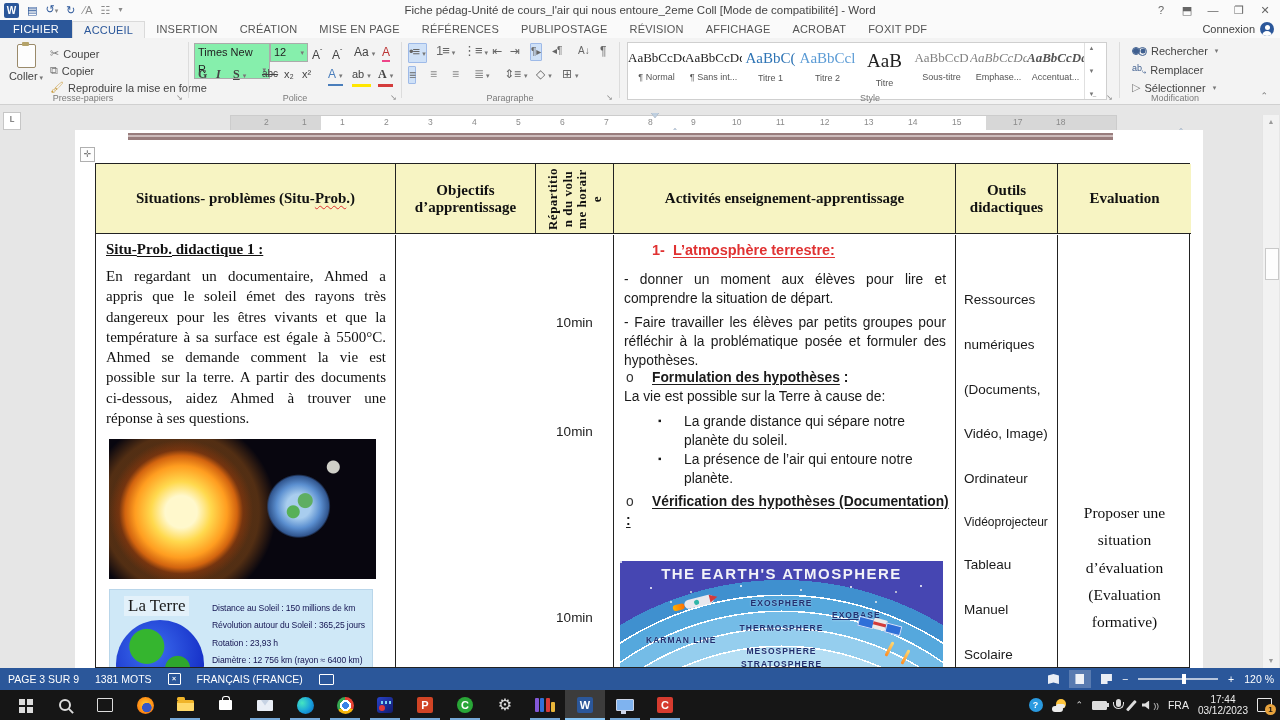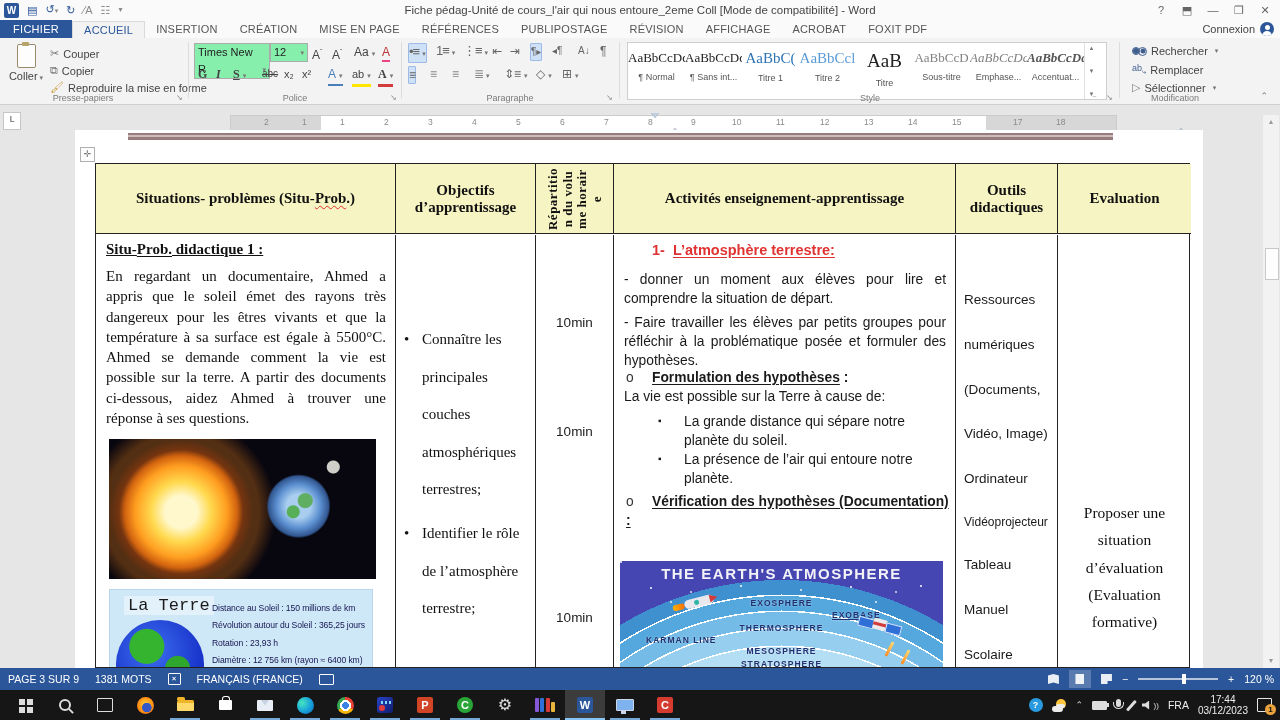--- a/index.html
+++ b/index.html
@@ -90,21 +90,21 @@
     background:
       radial-gradient(circle at 84% 20%, #cfcfc8 0 6px, rgba(0,0,0,0) 7px),
       radial-gradient(circle at 73.5% 44%, #5fae62 0 7px, rgba(0,0,0,0) 8px),
       radial-gradient(circle at 69% 52%, #57b058 0 6px, rgba(0,0,0,0) 7px),
       radial-gradient(circle at 71% 48%, #a8cdee 0 12px, #5b8fd0 22px, #31568f 30px, rgba(0,0,0,0) 32px),
       radial-gradient(circle at 27% 52%, #fff8cc 0 16px, #ffd94e 30px, #ff9d20 46px, #d2640f 56px, rgba(160,60,10,.45) 62px, rgba(0,0,0,0) 72px),
       radial-gradient(circle at 27% 52%, rgba(255,140,30,.30) 0 78px, rgba(0,0,0,0) 95px),
       #08060f}
   .terre{position:absolute;left:13px;top:354px;width:264px;height:150px;background:#cfe8f7;border:1px solid #b9d6ea;box-sizing:border-box}
   .terretitle{position:absolute;left:14px;top:6px;font-size:17px;color:#1b1b1b;background:#e3f1fa;padding:0 4px;
-              font-family:Liberation Mono, monospace}
+              font-family:Liberation Serif, serif}
   .globe{position:absolute;left:6px;top:30px;width:88px;height:88px;border-radius:50%;
     background:
       radial-gradient(circle at 35% 30%, #35b52f 0 17px, rgba(0,0,0,0) 18px),
       radial-gradient(circle at 70% 55%, #2fa72c 0 12px, rgba(0,0,0,0) 13px),
       radial-gradient(circle at 30% 72%, #35b52f 0 10px, rgba(0,0,0,0) 11px),
       radial-gradient(circle at 40% 35%, #3d6ef0, #1630c8 70%)}
   .terretext{position:absolute;left:102px;top:10px;width:158px;font-family:"Liberation Sans",sans-serif;
              font-size:8.6px;line-height:17.4px;color:#151552;white-space:nowrap;letter-spacing:-.1px}
   
   .bull{position:absolute;left:26px;width:108px;font-size:15px;line-height:37.5px}
@@ -446,24 +446,20 @@
           <div class="terretext">
             <div>Distance au Soleil : 150 millions de km</div>
             <div>Révolution autour du Soleil : 365,25 jours</div>
             <div>Rotation : 23,93 h</div>
             <div>Diamètre : 12 756 km (rayon ≈ 6400 km)</div>
 
           </div>
         </div>
       </div>
 
-      <div class="bc" style="left:300px;width:140px">
-        <div class="bull" style="top:86px">Connaître les principales couches atmosphériques terrestres;</div>
-        <div class="bull" style="top:280px">Identifier le rôle de l’atmosphère terrestre;</div>
-      </div>
 
       <div class="bc" style="left:440px;width:78px">
         <div class="tmin" style="top:80px">10min</div>
         <div class="tmin" style="top:189px">10min</div>
         <div class="tmin" style="top:375px">10min</div>
       </div>
 
       <div class="bc c4" style="left:518px;width:342px">
         <div class="redhead">
           <span>1-</span>&nbsp;&nbsp;<u>L’atmosphère terrestre:</u>

